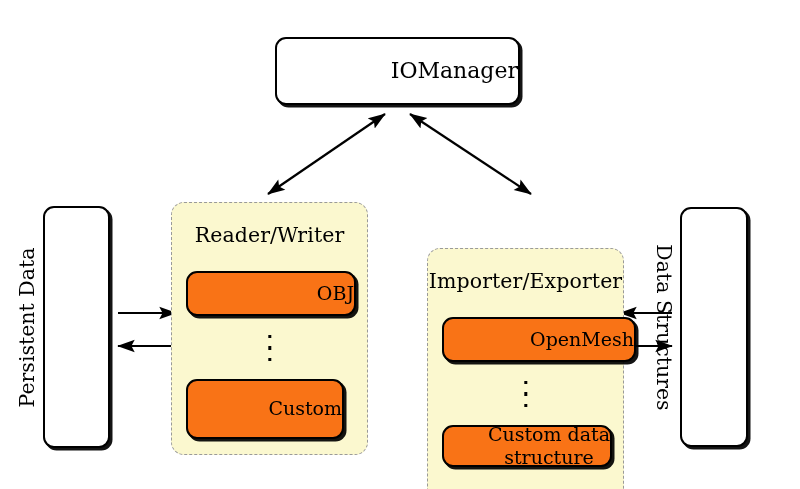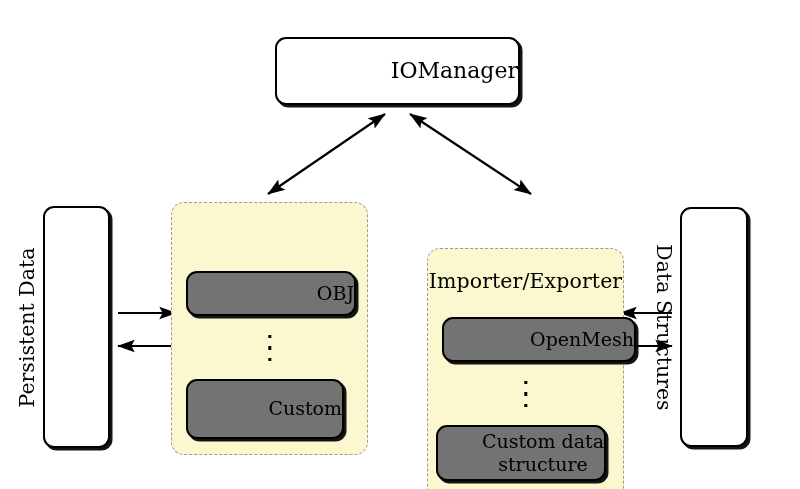--- a/index.html
+++ b/index.html
@@ -48,21 +48,21 @@
     position: absolute;
     left: 50%;
     transform: translateX(-50%);
     white-space: nowrap;
     font-size: 20.5px;
     letter-spacing: 0.1px;
   }
 
   
   .node.inner {
-    background: #737373;
+    background: #f97316;
     font-size: 19px;
   }
 
   
   .node.vertical > span {
     display: block;
     white-space: nowrap;
     font-size: 20.5px;
   }
   .rot-ccw > span { transform: rotate(-90deg); }
@@ -128,20 +128,21 @@
 
   <div class="node vertical rot-ccw" style="left:43px; top:206px; width:67px; height:242px;">
     <span>Persistent Data</span>
   </div>
 
   <div class="node vertical rot-cw" style="left:680px; top:207px; width:68px; height:240px;">
     <span>Data Structures</span>
   </div>
 
   <div class="panel" style="left:171px; top:202px; width:197px; height:253px;">
+    <div class="panel-title" style="top:20px;">Reader/Writer</div>
 
     <div class="node inner" style="left:14px; top:68px; width:170px; height:45px;">
       <span>OBJ</span>
     </div>
 
     <div class="vdots" style="left:50%; top:132px; height:26px;">
       <i></i>
         <i></i>
         <i></i>
     </div>
@@ -159,21 +160,21 @@
     <div class="node inner" style="left:14px; top:68px; width:194px; height:45px;">
       <span>OpenMesh</span>
     </div>
 
     <div class="vdots" style="left:50%; top:132px; height:26px;">
       <i></i>
         <i></i>
         <i></i>
     </div>
 
-    <div class="node inner" style="left:8px; top:176px; width:170px; height:56px;">
+    <div class="node inner" style="left:14px; top:176px; width:170px; height:42px;">
       <span>
         <span>Custom data</span><br>
         <span>structure</span>
       </span>
     </div>
   </div>
 
 </div>
 
 </body></html>

